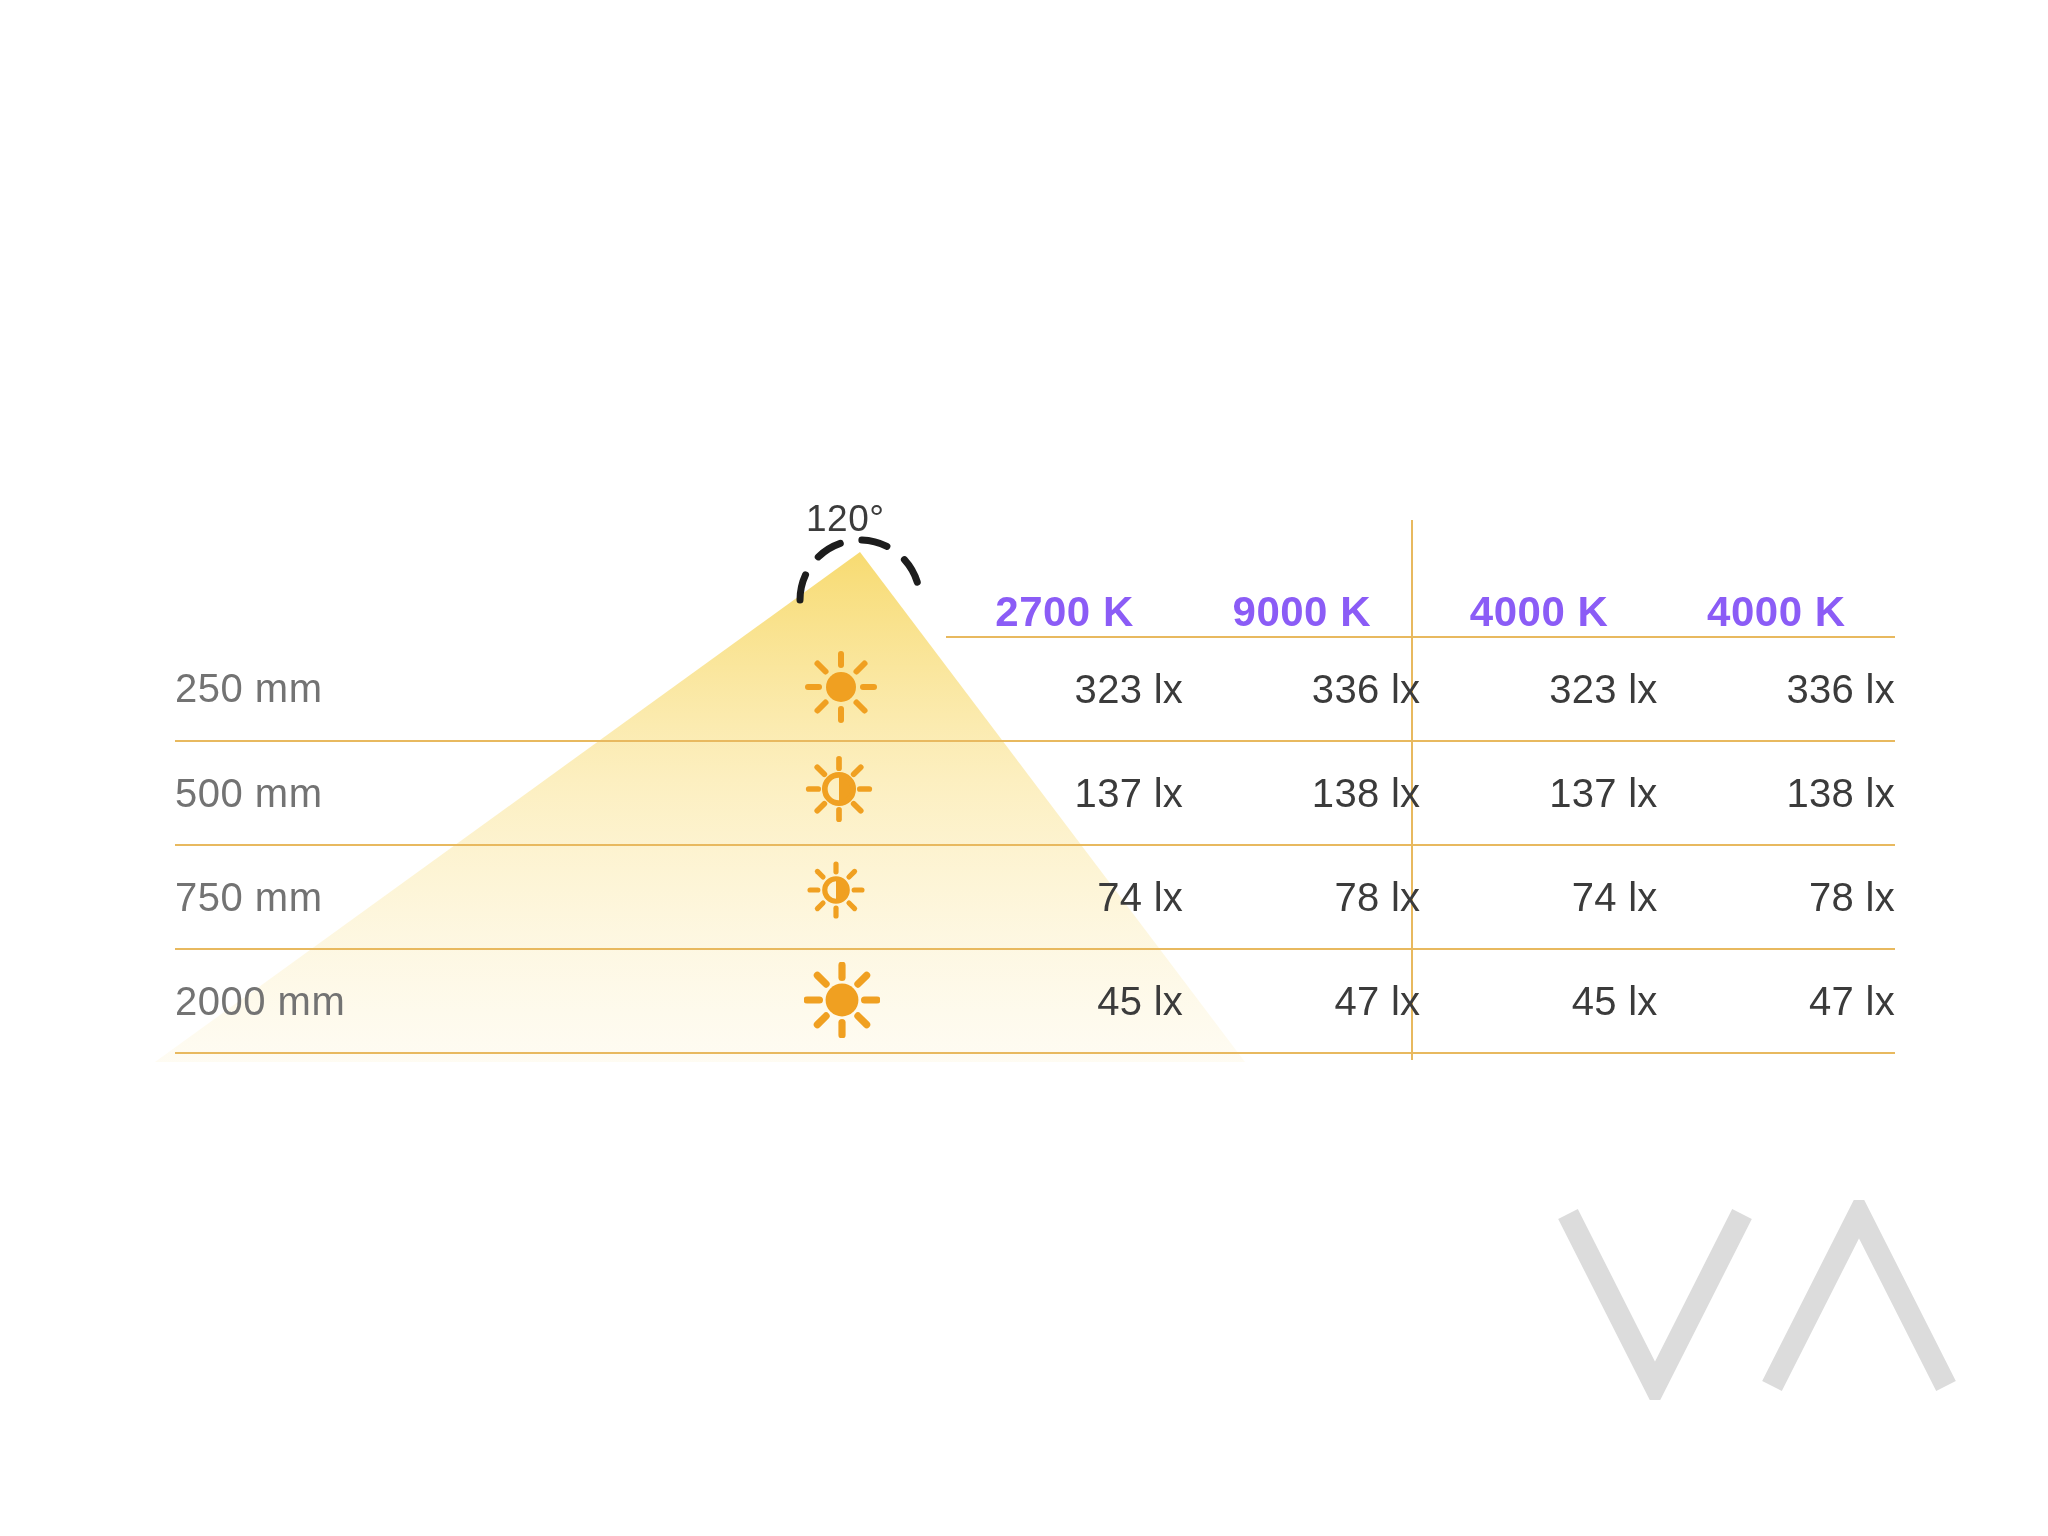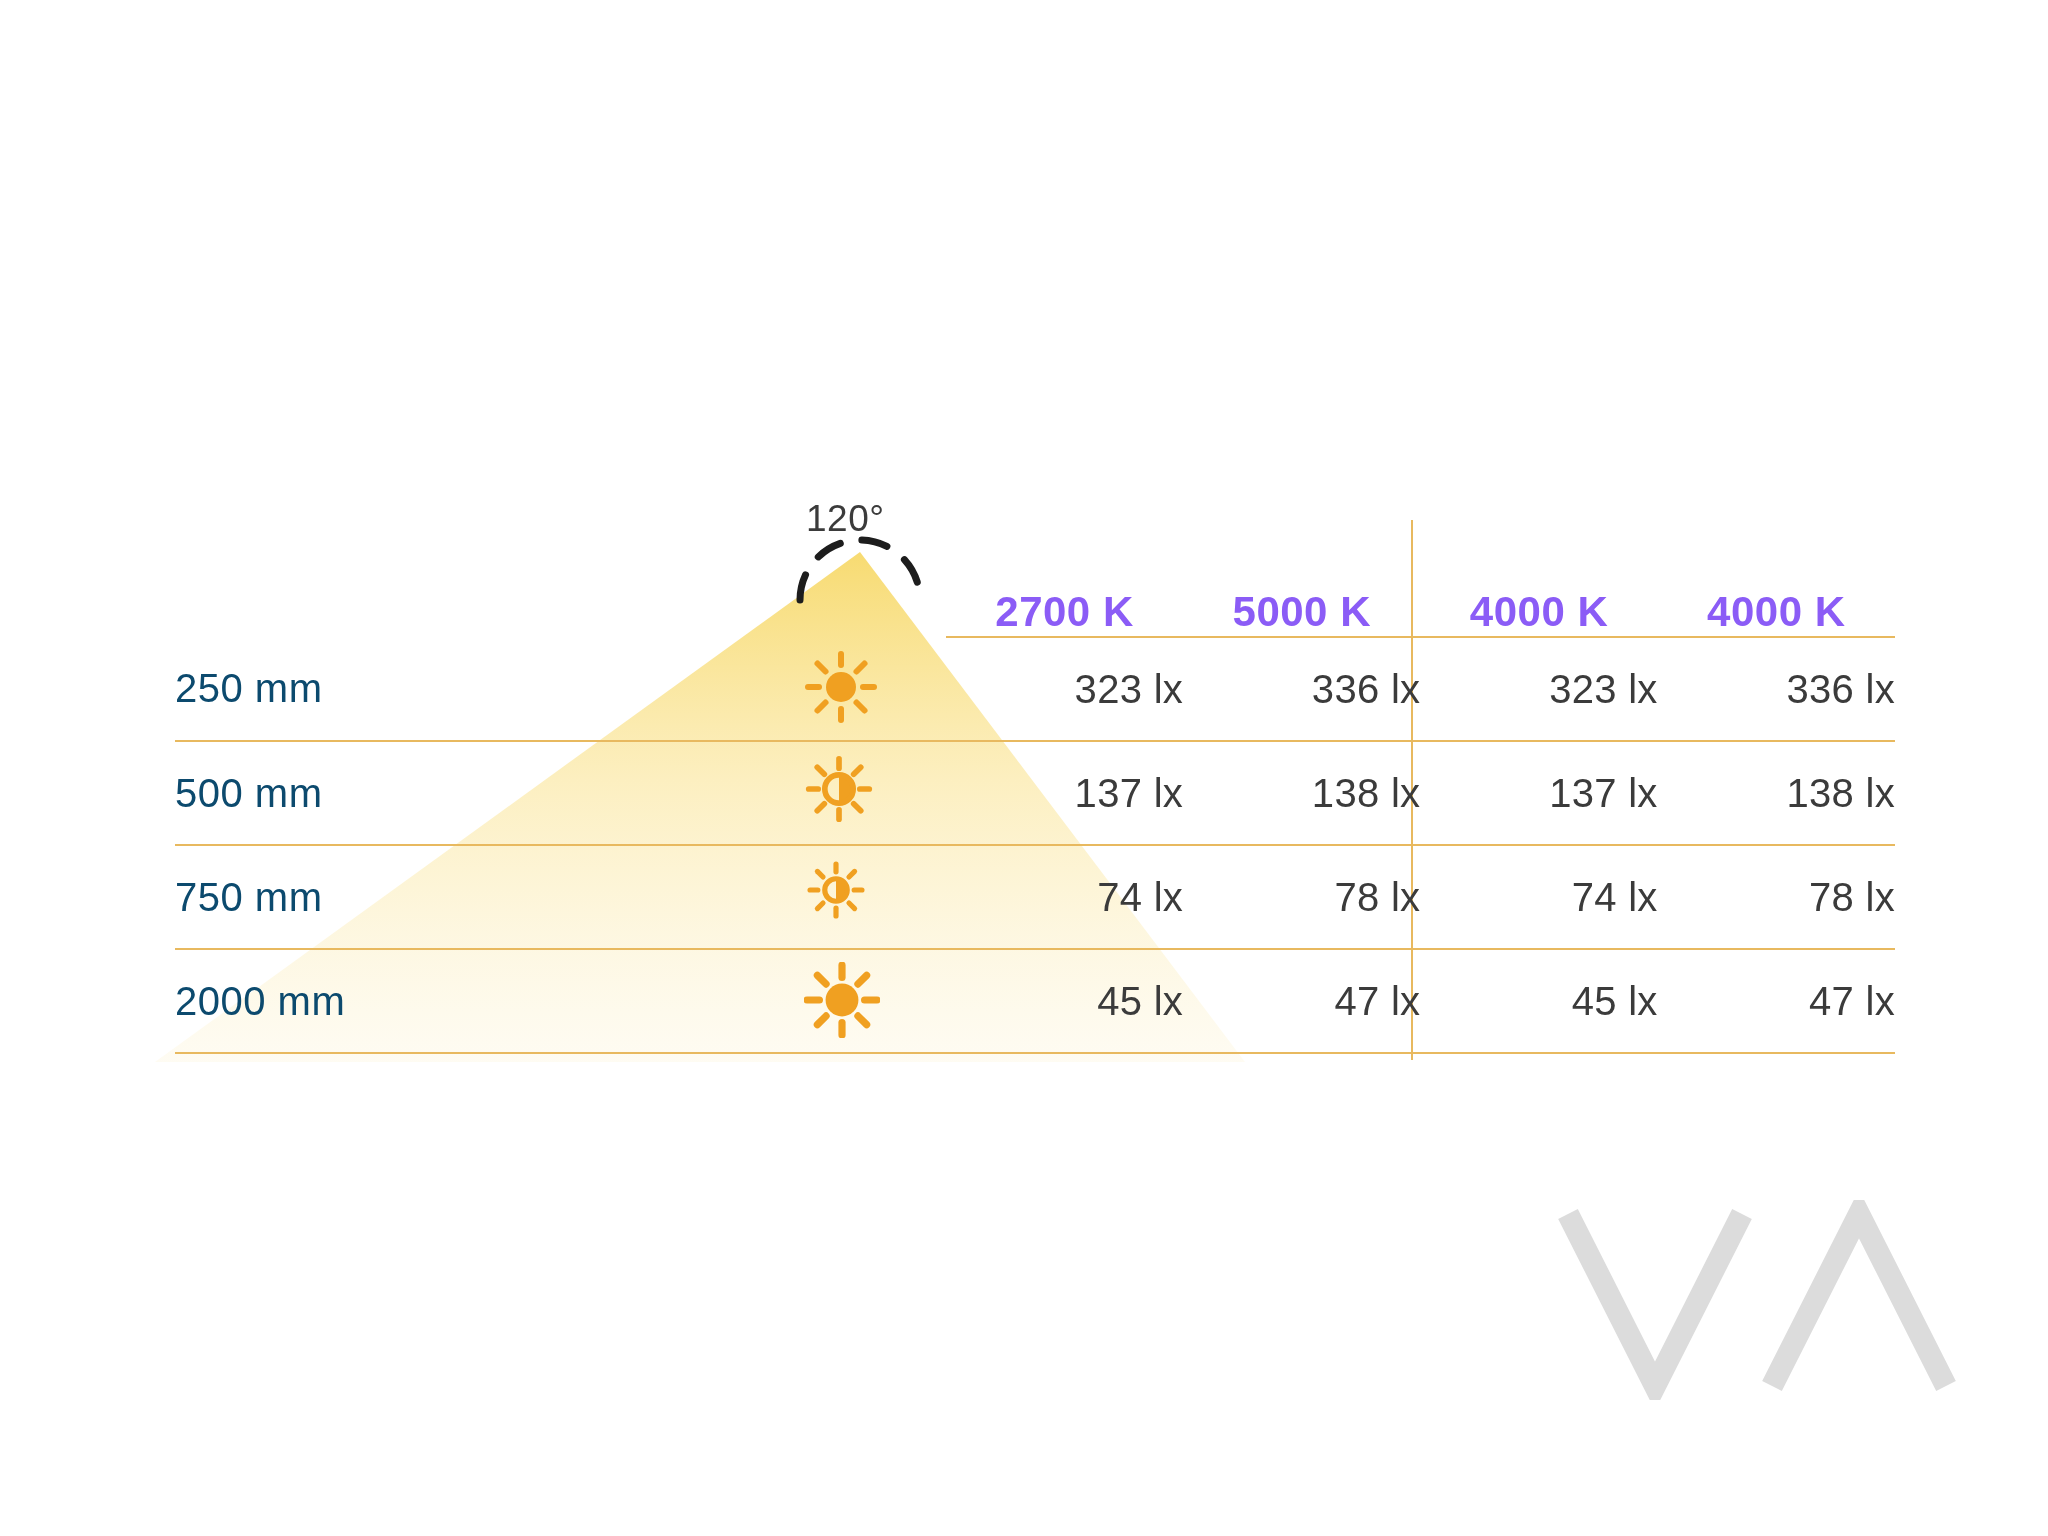--- a/index.html
+++ b/index.html
@@ -73,21 +73,21 @@
     color: #8b5cf6;
     letter-spacing: 0.5px;
   }
   thead th.val { text-align: center; }
   thead th.blank { border: none; }
 
   tbody tr { height: 104px; }
 
   td.dist {
     font-size: 40px;
-    color: #0c4a6e;
+    color: #737373;
     padding-left: 32px;
     letter-spacing: 0.5px;
   }
   td.icon {
     text-align: center;
     vertical-align: middle;
   }
   td.val {
     font-size: 40px;
     color: #3b3b3b;
@@ -162,21 +162,21 @@
         <col class="col-val">
         <col class="col-val">
         <col class="col-val">
         <col class="col-val">
       </colgroup>
       <thead>
         <tr class="rule-row">
           <th class="blank"></th>
           <th class="blank"></th>
           <th class="val">2700 K</th>
-          <th class="val">5000 K</th>
+          <th class="val">9000 K</th>
           <th class="val">4000 K</th>
           <th class="val">4000 K</th>
         </tr>
       </thead>
       <tbody>
 
         <tr class="rule-row">
           <td class="dist">250 mm</td>
           <td class="icon">
             <span class="sun">

